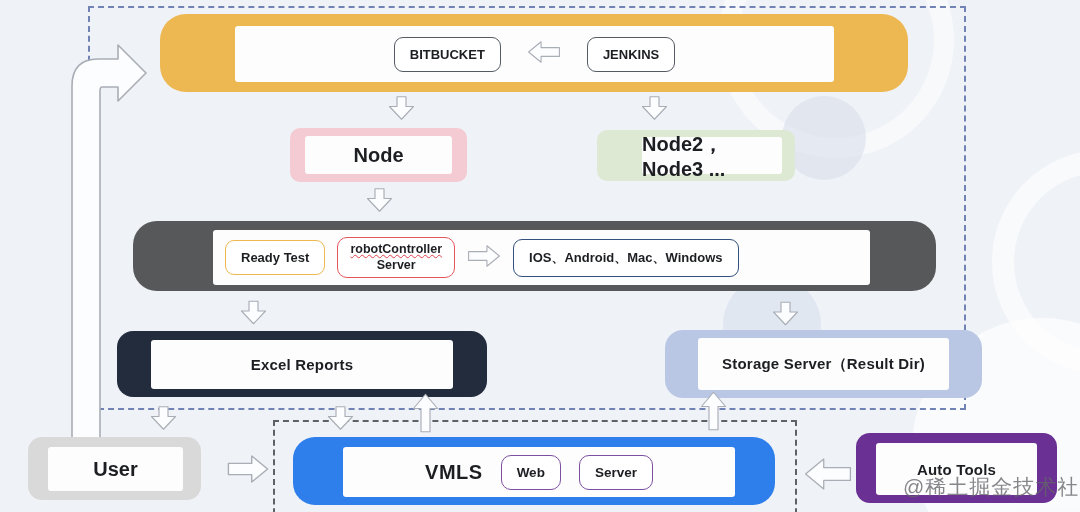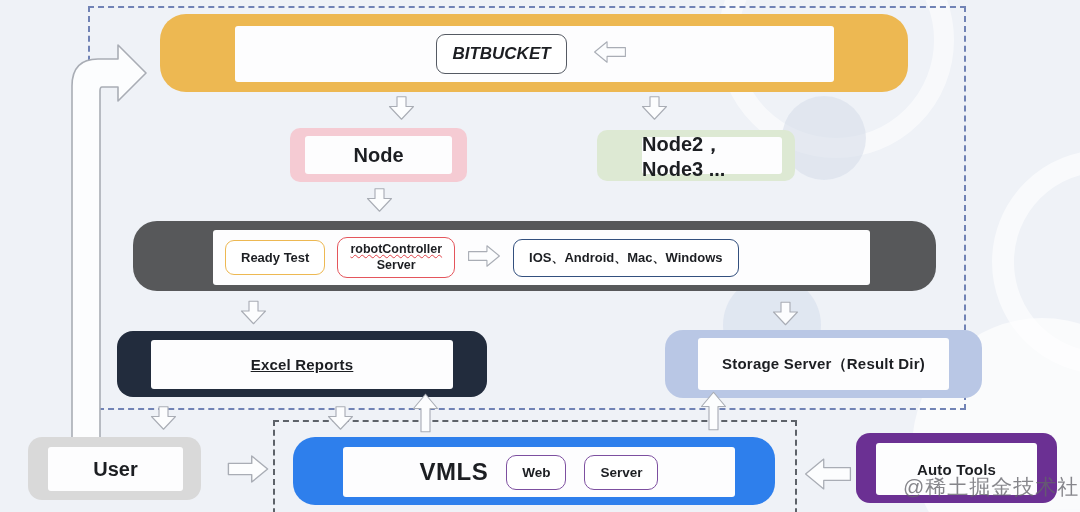--- a/index.html
+++ b/index.html
@@ -29,39 +29,39 @@
   }
   .top-bar   { left:160px; top:14px;  width:748px; height:78px; background:var(--amber,#edb852);   border-radius:26px; }
   .top-bar .inner { left:75px; right:74px; top:12px; bottom:10px; gap:20px; }
   .node-box  { left:290px; top:128px; width:177px; height:54px;  background:var(--pink,#f5cbd3);    border-radius:10px; }
   .node-box .inner { left:15px; right:15px; top:8px; bottom:8px; }
   .node2-box { left:597px; top:130px; width:198px; height:51px;  background:var(--green,#dde9d3);   border-radius:10px; }
   .node2-box .inner { left:13px; right:13px; top:7px; bottom:7px;margin-left:32px; }
   .dark-bar  { left:133px; top:221px; width:803px; height:70px;  background:var(--dark_gray,#57585a); border-radius:24px; }
   .dark-bar .inner { left:80px; right:66px; top:9px; bottom:6px; gap:12px; justify-content:flex-start; padding:15px 12px; }
   .excel-box { left:117px; top:331px; width:370px; height:66px;  background:var(--navy,#222c3d);    border-radius:16px; }
-  .excel-box .inner { left:34px; right:34px; top:9px; bottom:8px;text-decoration:underline; }
+  .excel-box .inner { left:34px; right:34px; top:9px; bottom:8px; }
   .storage-box { left:665px; top:330px; width:317px; height:68px; background:var(--periwinkle,#b9c7e5); border-radius:18px; }
   .storage-box .inner { left:33px; right:33px; top:8px; bottom:8px; }
   .user-box  { left:28px;  top:437px; width:173px; height:63px;  background:var(--light_gray,#d9d9d9); border-radius:14px; }
   .user-box .inner { left:20px; right:18px; top:10px; bottom:9px; }
   .vmls-box  { left:293px; top:437px; width:482px; height:68px;  background:var(--blue,#2e7fec);    border-radius:22px; }
   .vmls-box .inner { left:50px; right:40px; top:10px; bottom:8px; gap:18px; }
   .autotools-box { left:856px; top:433px; width:201px; height:70px; background:var(--purple,#6b3093); border-radius:14px; }
   .autotools-box .inner { left:20px; right:20px; top:10px; bottom:8px; }
 
   .label-lg { font-size:15px; font-weight:700; letter-spacing:.2px; }
   .label-md { font-size:20px; font-weight:700; }
-  .vmls-title { font-size:24px; font-weight:700; letter-spacing:.5px; }
+  .vmls-title { font-size:20px; font-weight:700; letter-spacing:.5px; }
 
   .chip {
     background:#fff; border-radius:9px; font-weight:700; font-size:13px;
     padding:9px 15px; white-space:nowrap;
   }
-  .chip-dark   { border:1.6px solid #555a63; border-radius:9px; font-size:17px;font-style:italic; }
+  .chip-dark   { border:1.6px solid #555a63; border-radius:9px; font-size:13px; }
   .chip-yellow { border:1.5px solid var(--amber,#ecba57); }
   .chip-red    { border:1.5px solid #e4555c; border-radius:10px; padding:4px 12px; font-size:12.5px; line-height:1.25; text-align:center; }
   .chip-navy   { border:1.5px solid #33507e; }
   .chip-purple { border:1.5px solid #7d4fa0; border-radius:10px; font-size:13.5px; }
   .wavy { text-decoration-line:underline; text-decoration-style:wavy; text-decoration-color:#e0434a; text-decoration-thickness:1px; }
 
   .arrow { position:absolute; z-index:3; }
   .arrow svg, .elbow svg { display:block; }
   .elbow { position:absolute; left:64px; top:42px; z-index:2; }
 
@@ -91,20 +91,21 @@
   </div>
 
   <div class="panel top-bar">
     <div class="inner">
       <span class="chip chip-dark">BITBUCKET</span>
       <span>
         <svg width="46" height="22" viewBox="0 0 44 30">
             <path d="M 43 9 V 21 H 18 V 29 L 1 15 L 18 1 V 9 Z" fill="#fcfdfe" stroke="#a9adb5" stroke-width="1.5" stroke-linejoin="round"></path>
           </svg>
       </span>
+      <span class="chip chip-dark">JENKINS</span>
     </div>
   </div>
 
   <div class="arrow" style="left:388px; top:94px;">
     <svg width="27" height="28" viewBox="0 0 36 32">
         <path d="M 12 1 H 24 V 14 H 34 L 18 31 L 2 14 H 12 Z" fill="#fcfdfe" stroke="#a9adb5" stroke-width="1.5" stroke-linejoin="round"></path>
       </svg>
   </div>
   <div class="arrow" style="left:641px; top:94px;">
     <svg width="27" height="28" viewBox="0 0 36 32">

